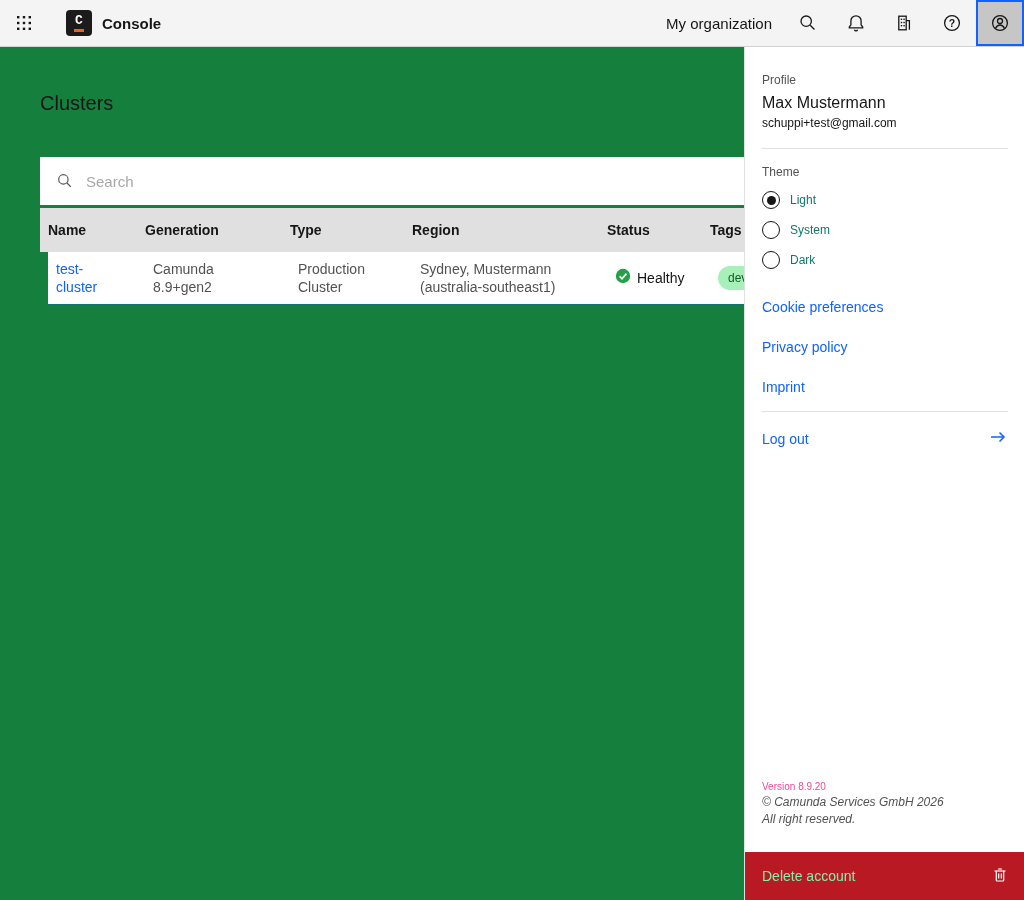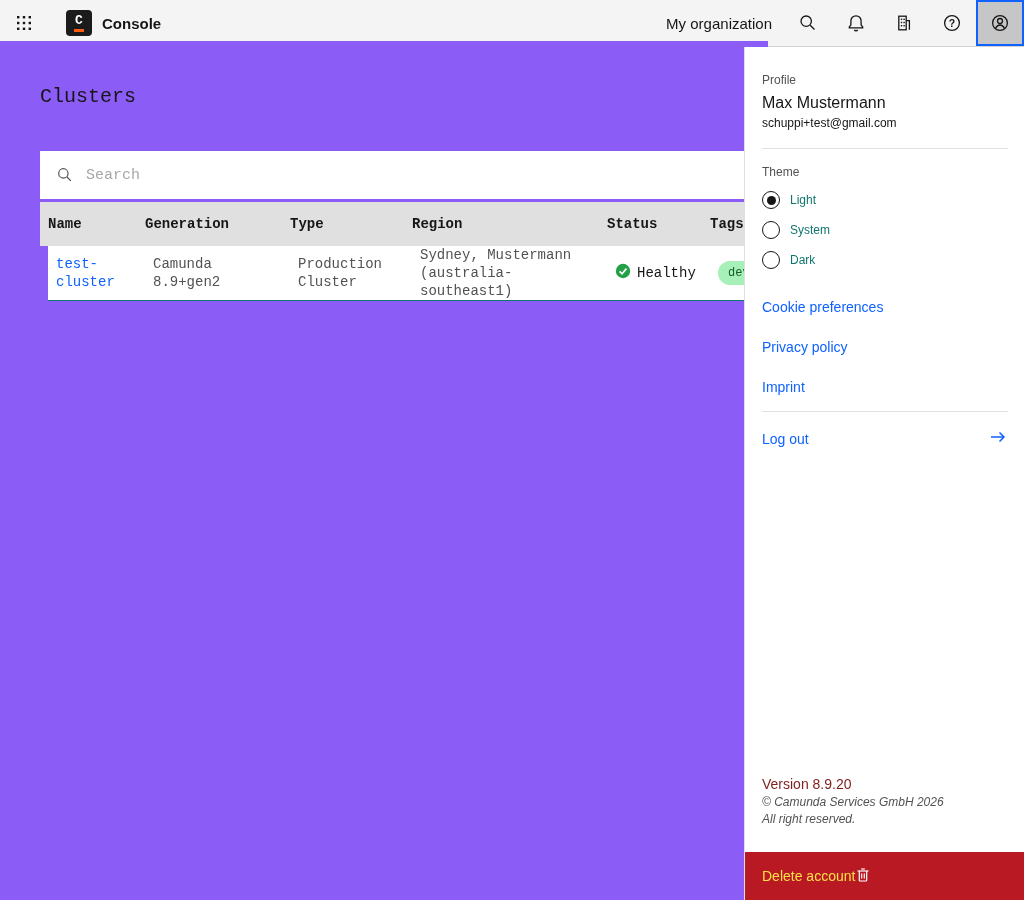--- a/index.html
+++ b/index.html
@@ -34,22 +34,22 @@
   .hdr-right { margin-left:auto; display:flex; align-items:stretch; }
   .org-name { font-size:15px; color:#161616; display:flex; align-items:center; margin-right:12px; background:none; border:none; cursor:pointer; font-family:inherit; }
   .icon-btn.active {
     background:#c6c6c6;
     outline:2px solid #0f62fe; outline-offset:-2px;
   }
   .icon-btn svg { display:block; }
 
   
   .main {
-    position:absolute; top:41px; left:0; width:768px; bottom:0;
-    background:#8b5cf6; overflow:hidden;font-family:Liberation Mono, monospace;
+    position:absolute; top:47px; left:0; width:768px; bottom:0;
+    background:#15803d; overflow:hidden;
   }
   .page-title { font-size:20px; font-weight:400; color:#161616; margin:43px 0 0 40px; line-height:26px; }
   .content-block { margin:41px 0 0 40px; width:728px; }
   .search-bar {
     background:#ffffff; height:48px; display:flex; align-items:center; margin-bottom:3px;
   }
   .search-bar .search-glyph { margin:0 12px 0 16px; display:flex; }
   .search-input {
     border:none; outline:none; background:transparent; flex:1; height:100%;
     font-size:15px; color:#161616; font-family:inherit;
@@ -95,26 +95,26 @@
     display:block; color:#0f62fe; font-size:14px; text-decoration:none;
     margin-top:24px; cursor:pointer;
   }
   .panel-link:first-of-type { margin-top:30px; }
   .logout-divider { margin-top:16px; }
   .logout-row {
     display:flex; align-items:center; justify-content:space-between;
     margin-top:15px; color:#0f62fe; font-size:14px; text-decoration:none; cursor:pointer;
   }
   .version-block { margin-top:auto; padding-bottom:26px; }
-  .version-line { font-size:14px; color:#7f1d1d; }
+  .version-line { font-size:10px; color:#ec4899; }
   .copyright-line, .rights-line { font-size:12px; color:#525252; margin-top:3px; line-height:14px;font-style:italic; }
   .delete-btn {
     height:48px; background:#b81922; border:none; cursor:pointer;
-    display:flex; align-items:center; 
-    padding:0 16px 0 17px; color:#fde047; font-size:14px; font-family:inherit;
+    display:flex; align-items:center; justify-content:space-between;
+    padding:0 16px 0 17px; color:#86efac; font-size:14px; font-family:inherit;
   }
 </style>
 </head>
 <body>
 
 <div class="page">
 
   <header class="header">
     <div class="hdr-left">
       <button class="icon-btn">

